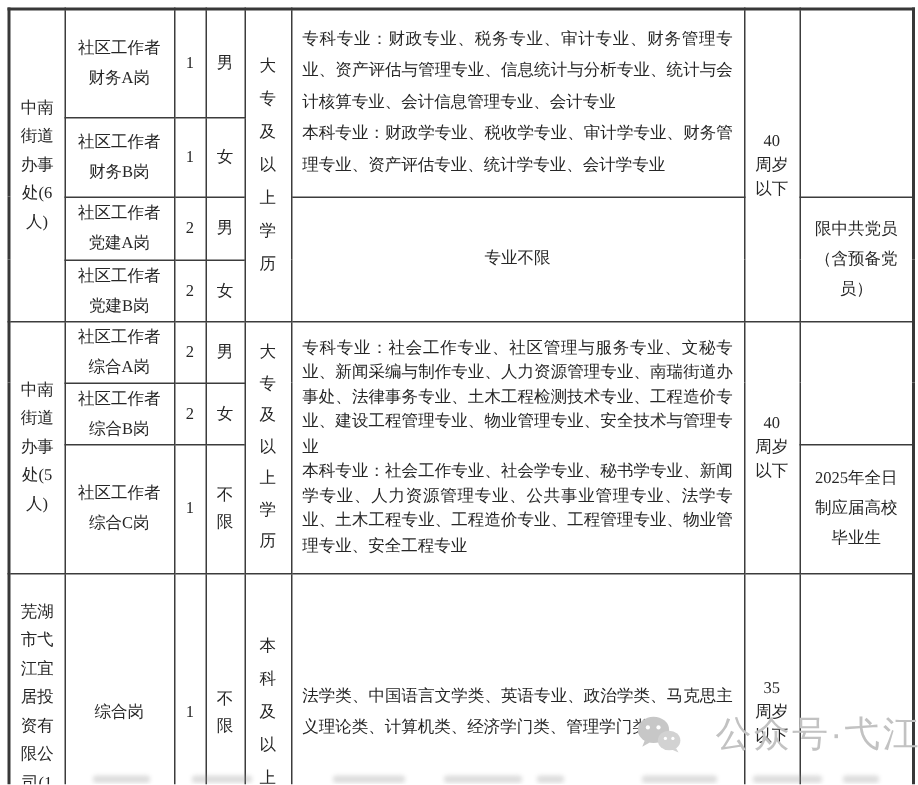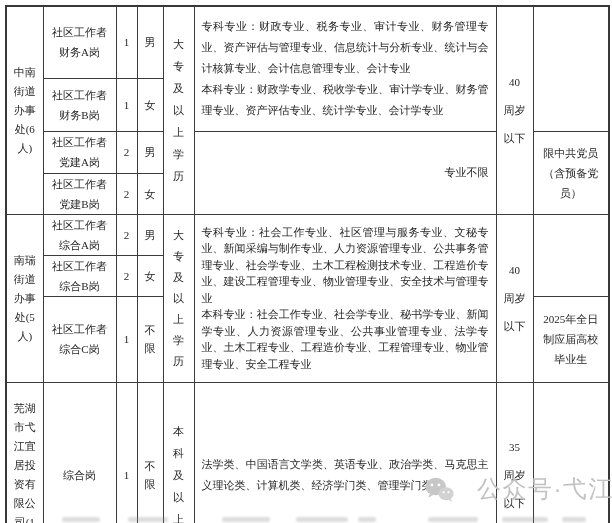--- a/index.html
+++ b/index.html
@@ -17,21 +17,21 @@
     text-align:center;vertical-align:middle;
     white-space:pre-line;
     font-size:11px;line-height:18px;
     padding:0;overflow:hidden;
   }
   tr.r1{height:72px}  tr.r2{height:53px}  tr.r3{height:42px}  tr.r4{height:38px}
   tr.r5{height:35px}  tr.r6{height:36px}  tr.r7{height:86px}  tr.r8{height:146px}
   td.org{line-height:19px;padding:16px 2px;}
   td.pos{line-height:20px;padding:0 2px;margin-left:32px;}
   td.edu{line-height:22px;}
-  td.age{line-height:28px;}
+  td.age{line-height:16px;}
   td.note{line-height:20px;padding:0 5px;}
   td.majors{
     text-align:justify;vertical-align:middle;
     padding:3px 7px;
   }
   td.majors.lh21{line-height:21px;}
   td.majors.lh16{line-height:16.5px;}
   
   .watermark{
     position:absolute;left:424px;top:473px;z-index:5;
@@ -88,44 +88,44 @@
         <td class="pos">社区工作者
 财务B岗</td>
         <td>1</td>
         <td>女</td>
       </tr>
       <tr class="r3">
         <td class="pos">社区工作者
 党建A岗</td>
         <td>2</td>
         <td>男</td>
-        <td class="majors lh21" rowspan="2" style="text-align:right;">专业不限</td>
+        <td class="majors lh21" rowspan="2" style="text-align:center;">专业不限</td>
         <td class="note" rowspan="2">限中共党员（含预备党员）</td>
       </tr>
       <tr class="r4">
         <td class="pos">社区工作者
 党建B岗</td>
         <td>2</td>
         <td>女</td>
       </tr>
 
       <tr class="r5">
-        <td class="org" rowspan="3">南瑞街道办事处(5人)</td>
+        <td class="org" rowspan="3">中南街道办事处(5人)</td>
         <td class="pos">社区工作者
 综合A岗</td>
         <td>2</td>
         <td>男</td>
         <td class="edu" rowspan="3" style="line-height:21px;">大
 专
 及
 以
 上
 学
 历</td>
-        <td class="majors lh16" rowspan="3">专科专业：社会工作专业、社区管理与服务专业、文秘专业、新闻采编与制作专业、人力资源管理专业、公共事务管理专业、社会学专业、土木工程检测技术专业、工程造价专业、建设工程管理专业、物业管理专业、安全技术与管理专业
+        <td class="majors lh16" rowspan="3">专科专业：社会工作专业、社区管理与服务专业、文秘专业、新闻采编与制作专业、人力资源管理专业、南瑞街道办事处、法律事务专业、土木工程检测技术专业、工程造价专业、建设工程管理专业、物业管理专业、安全技术与管理专业
 本科专业：社会工作专业、社会学专业、秘书学专业、新闻学专业、人力资源管理专业、公共事业管理专业、法学专业、土木工程专业、工程造价专业、工程管理专业、物业管理专业、安全工程专业</td>
         <td class="age" rowspan="3">40
 周岁
 以下</td>
         <td class="note" rowspan="2"></td>
       </tr>
       <tr class="r6">
         <td class="pos">社区工作者
 综合B岗</td>
         <td>2</td>

